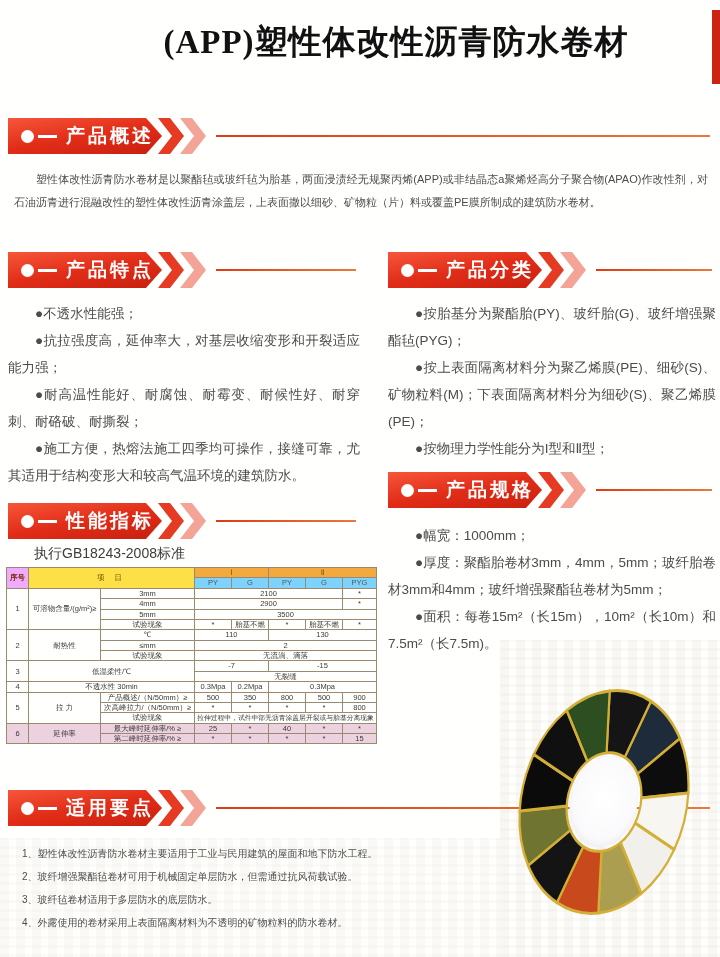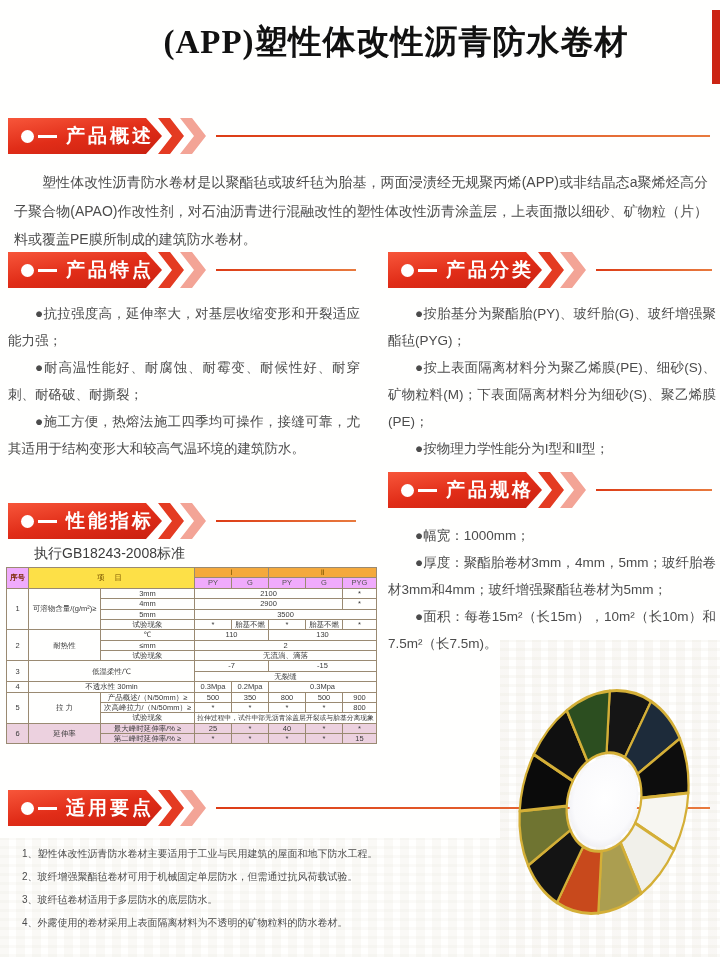--- a/index.html
+++ b/index.html
@@ -19,36 +19,36 @@
   .dot{width:13px;height:13px;border-radius:50%;background:#fff;margin-left:13px;flex:none;}
   .dash{width:19px;height:3px;background:#fff;margin-left:4px;flex:none;}
   .bt{color:#fff;font-weight:bold;font-size:19px;letter-spacing:3px;margin-left:9px;white-space:nowrap;}
   .chev{position:absolute;top:0;width:26px;height:36px;
         clip-path:polygon(0 0,12px 0,26px 18px,12px 36px,0 36px,14px 18px);}
   .c1{left:150px;background:#e43b22;}
   .c2{left:172px;background:#f3a496;}
   .hline{position:absolute;left:208px;top:17px;height:2px;
          background:linear-gradient(90deg,#dd3c16,#e87a3e);}
   
-  .para{position:absolute;font-size:14px;line-height:2.05;color:#4c4c4c;
+  .para{position:absolute;font-size:11px;line-height:2.05;color:#4c4c4c;
         text-align:justify;text-indent:2em;margin:0;}
   .blist p{margin:0;font-size:13.5px;line-height:2.0;color:#4c4c4c;text-indent:2em;text-align:justify;}
   .blist{position:absolute;}
   .nlist{position:absolute;}
   .nlist p{margin:0 0 7px 0;font-size:10px;line-height:1.6;color:#4c4c4c;}
   .stdnote{position:absolute;font-size:14px;color:#3c3c3c;}
   
   table.perf{position:absolute;left:6px;top:567px;width:370px;border-collapse:collapse;
              table-layout:fixed;font-size:7.5px;color:#3a3a3a;}
   table.perf td{border:1px solid #9a8a72;padding:0 1px;text-align:center;line-height:1.25;
                 height:9px;overflow:hidden;white-space:nowrap;}
   td.cno{background:#f0abfc;color:#7c2a05;font-weight:bold;}
   td.citem{background:#fde047;color:#7a5500;letter-spacing:4px;}
   td.cgrp{background:#f4a93c;color:#7a5500;}
-  tr.h2 td{background:#f0abfc;color:#555;}
+  tr.h2 td{background:#7dd3fc;color:#555;}
   tr.pink td{background:#ecd1df;}
   td.lab{white-space:normal;line-height:1.3;}
   td.longtxt{font-size:6.8px;}
   
   .sky{position:absolute;pointer-events:none;
        background:
         repeating-linear-gradient(90deg, rgba(165,150,120,.12) 0 9px, rgba(0,0,0,0) 9px 16px),
         repeating-linear-gradient(0deg, rgba(165,150,120,.10) 0 3px, rgba(0,0,0,0) 3px 9px);}
   .wheel{position:absolute;left:498px;top:656px;width:212px;height:292px;}
 </style>
@@ -79,20 +79,21 @@
     <div class="banner">
       <span class="dot"></span>
       <span class="dash"></span>
       <span class="bt">产品特点</span>
     </div>
     <span class="chev c1"></span>
     <span class="chev c2"></span>
     <div class="hline" style="width:140px;"></div>
   </div>
   <div class="blist" style="left:8px;top:300px;width:352px;">
+    <p>●不透水性能强；</p>
     <p>●抗拉强度高，延伸率大，对基层收缩变形和开裂适应能力强；</p>
     <p>●耐高温性能好、耐腐蚀、耐霉变、耐候性好、耐穿刺、耐硌破、耐撕裂；</p>
     <p>●施工方便，热熔法施工四季均可操作，接缝可靠，尤其适用于结构变形大和较高气温环境的建筑防水。</p>
   </div>
 
   <div class="sec" style="left:388px;top:252px;">
     <div class="banner">
       <span class="dot"></span>
       <span class="dash"></span>
       <span class="bt">产品分类</span>

